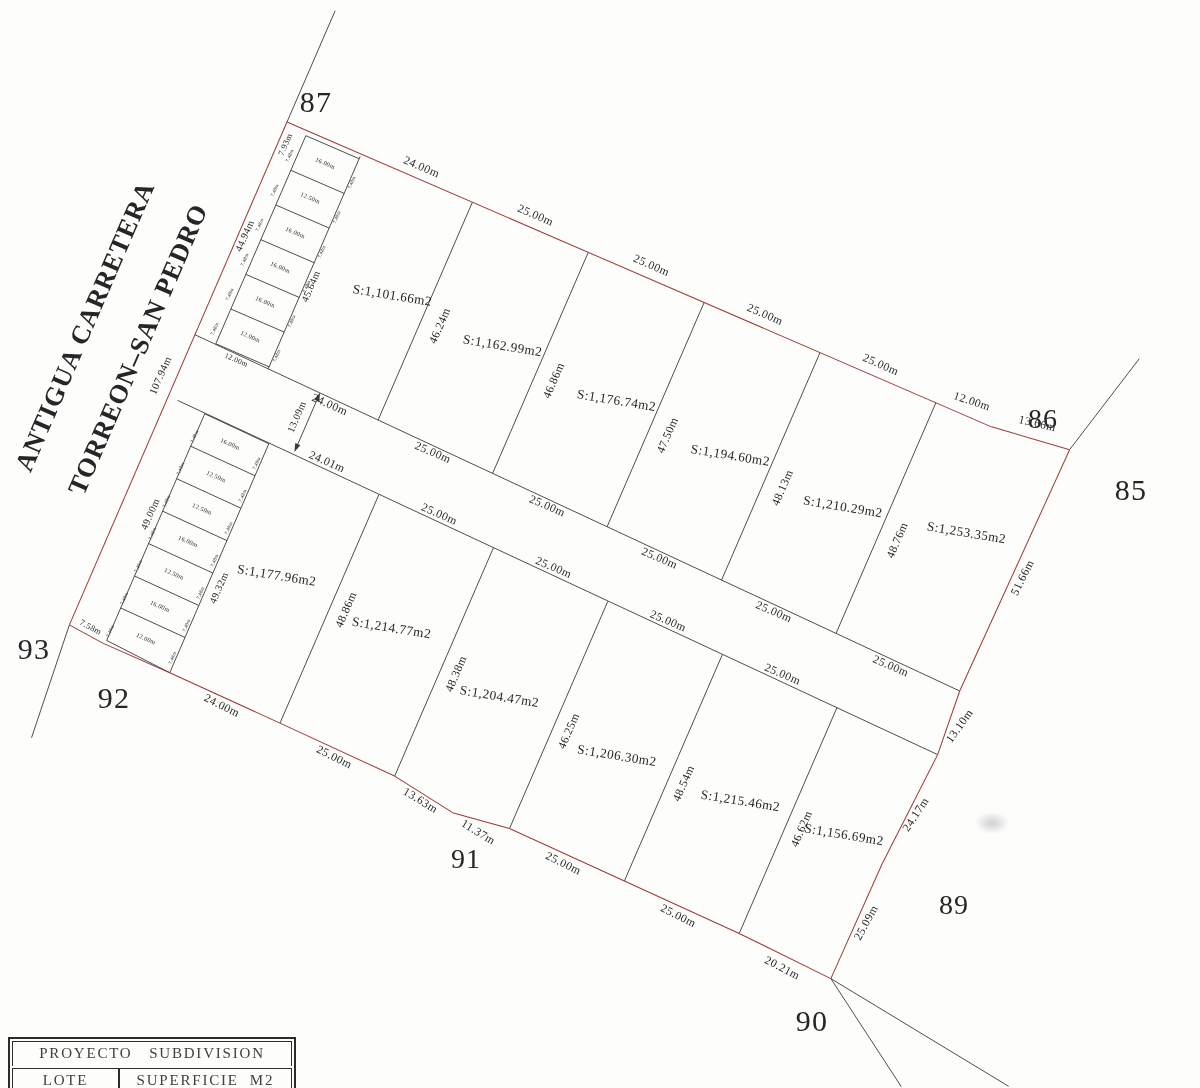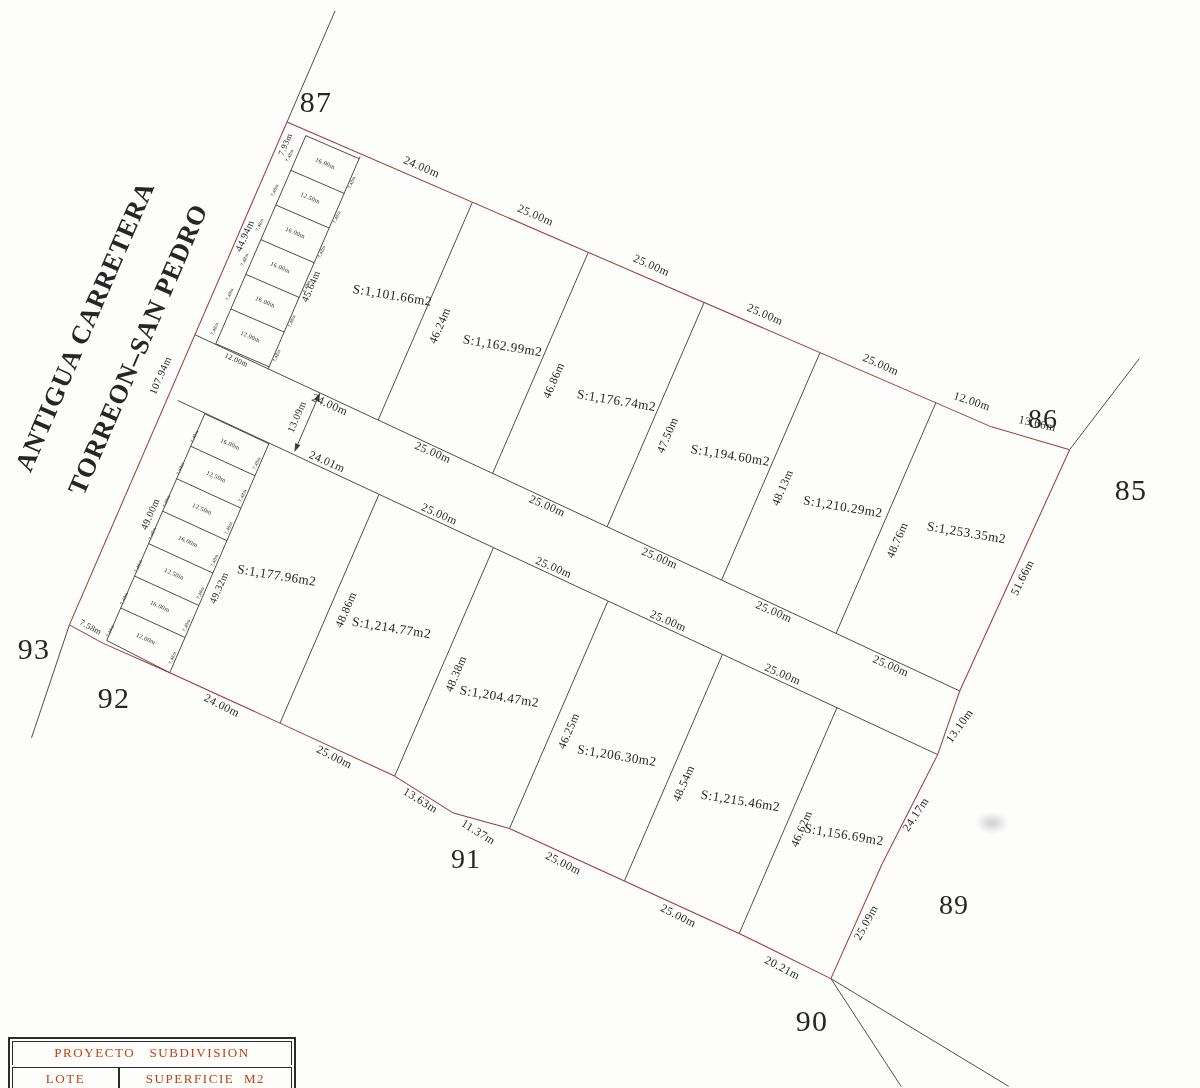--- a/index.html
+++ b/index.html
@@ -4,21 +4,21 @@
 <style>
   html,body{margin:0;padding:0;background:#ffffff;}
   #stage{position:relative;width:1200px;height:1088px;background:#fdfdfc;overflow:hidden;
          font-family:"Liberation Serif","DejaVu Serif",serif;}
   svg{position:absolute;left:0;top:0;}
   svg text{fill:#262626;letter-spacing:.04em;}
   .tbl{position:absolute;left:8px;top:1037px;width:284px;border:2px solid #2b2b2b;
        background:#fdfdfc;box-shadow:0 0 0 1px #fdfdfc inset;}
   .tbl .r1{border:1px solid #2b2b2b;margin:2px;border-bottom:none;}
   .tbl .r2{border:1px solid #2b2b2b;margin:0 2px 2px 2px;display:flex;}
-  .tbl .cell{font-size:13px;color:#c2410c;text-align:center;padding:3px 0 4px 0;
+  .tbl .cell{font-size:15px;color:#404040;text-align:center;padding:3px 0 4px 0;
              letter-spacing:.12em;white-space:pre;}
   .tbl .r1 .cell{width:100%;}
   .tbl .c1{width:38%;border-right:2px solid #2b2b2b;}
   .tbl .c2{width:62%;}
   .smudge{position:absolute;left:975px;top:812px;width:34px;height:22px;border-radius:50%;
           background:radial-gradient(closest-side,rgba(120,120,125,.35),rgba(120,120,125,0));
           filter:blur(1px);}
 </style>
 </head>
 <body>

